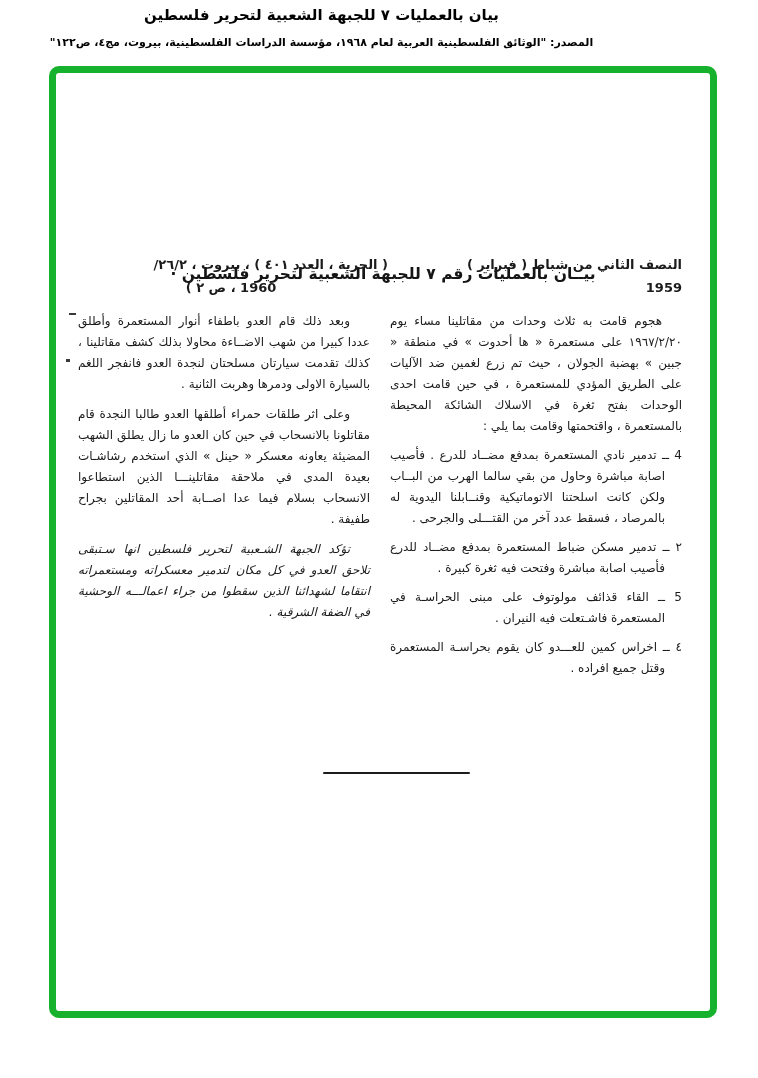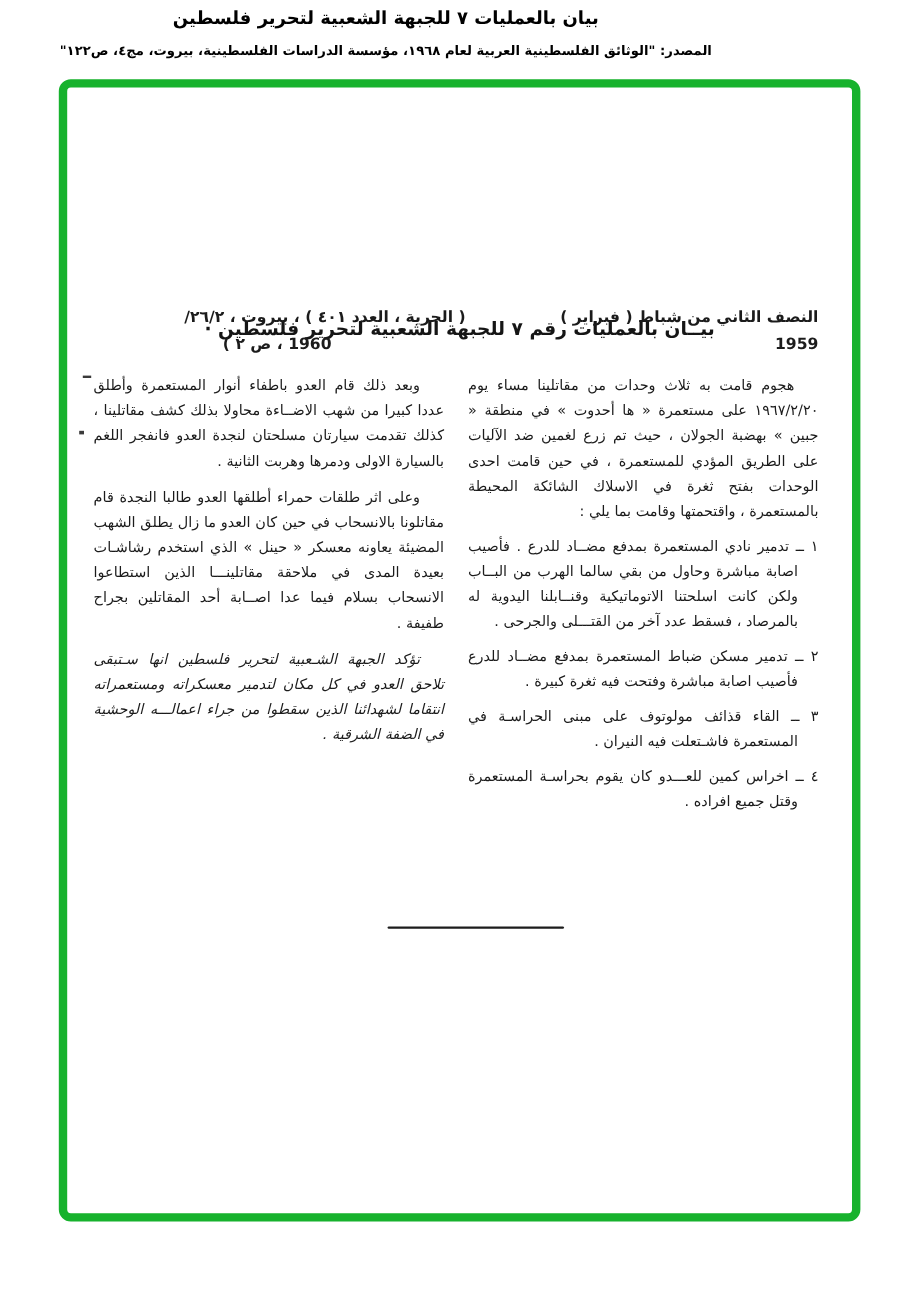--- a/index.html
+++ b/index.html
@@ -77,23 +77,23 @@
 
     <div class="cit citB">
       <div class="l1">( الحرية ، العدد ٤٠١ ) ، بيروت ، ٢٦/٢/</div>
       <div class="l2">1960 ، ص ٢ )</div>
     </div>
 
     <div class="doc-body">
 
       <div class="col">
         <p class="intro">هجوم قامت به ثلاث وحدات من مقاتلينا مساء يوم ١٩٦٧/٢/٢٠ على مستعمرة « ها أحدوت » في منطقة « جبين » بهضبة الجولان ، حيث تم زرع لغمين ضد الآليات على الطريق المؤدي للمستعمرة ، في حين قامت احدى الوحدات بفتح ثغرة في الاسلاك الشائكة المحيطة بالمستعمرة ، واقتحمتها وقامت بما يلي :</p>
-        <p class="item">١ ــ تدمير نادي المستعمرة بمدفع مضــاد للدرع . فأصيب اصابة مباشرة وحاول من بقي سالما الهرب من البــاب ولكن كانت اسلحتنا الاتوماتيكية وقنــابلنا اليدوية له بالمرصاد ، فسقط عدد آخر من القتـــلى والجرحى .</p>
+        <p class="item">4 ــ تدمير نادي المستعمرة بمدفع مضــاد للدرع . فأصيب اصابة مباشرة وحاول من بقي سالما الهرب من البــاب ولكن كانت اسلحتنا الاتوماتيكية وقنــابلنا اليدوية له بالمرصاد ، فسقط عدد آخر من القتـــلى والجرحى .</p>
         <p class="item">٢ ــ تدمير مسكن ضباط المستعمرة بمدفع مضــاد للدرع فأصيب اصابة مباشرة وفتحت فيه ثغرة كبيرة .</p>
-        <p class="item">٣ ــ القاء قذائف مولوتوف على مبنى الحراسـة في المستعمرة فاشـتعلت فيه النيران .</p>
+        <p class="item">5 ــ القاء قذائف مولوتوف على مبنى الحراسـة في المستعمرة فاشـتعلت فيه النيران .</p>
         <p class="item">٤ ــ اخراس كمين للعـــدو كان يقوم بحراسـة المستعمرة وقتل جميع افراده .</p>
       </div>
 
       <div class="col">
         <p class="para">وبعد ذلك قام العدو باطفاء أنوار المستعمرة وأطلق عددا كبيرا من شهب الاضــاءة محاولا بذلك كشف مقاتلينا ، كذلك تقدمت سيارتان مسلحتان لنجدة العدو فانفجر اللغم بالسيارة الاولى ودمرها وهربت الثانية .</p>
         <p class="para">وعلى اثر طلقات حمراء أطلقها العدو طالبا النجدة قام مقاتلونا بالانسحاب في حين كان العدو ما زال يطلق الشهب المضيئة يعاونه معسكر « حينل » الذي استخدم رشاشـات بعيدة المدى في ملاحقة مقاتلينـــا الذين استطاعوا الانسحاب بسلام فيما عدا اصــابة أحد المقاتلين بجراح طفيفة .</p>
         <p class="para">تؤكد الجبهة الشـعبية لتحرير فلسطين انها سـتبقى تلاحق العدو في كل مكان لتدمير معسكراته ومستعمراته انتقاما لشهدائنا الذين سقطوا من جراء اعمالـــه الوحشية في الضفة الشرقية .</p>
       </div>
 
     </div>

